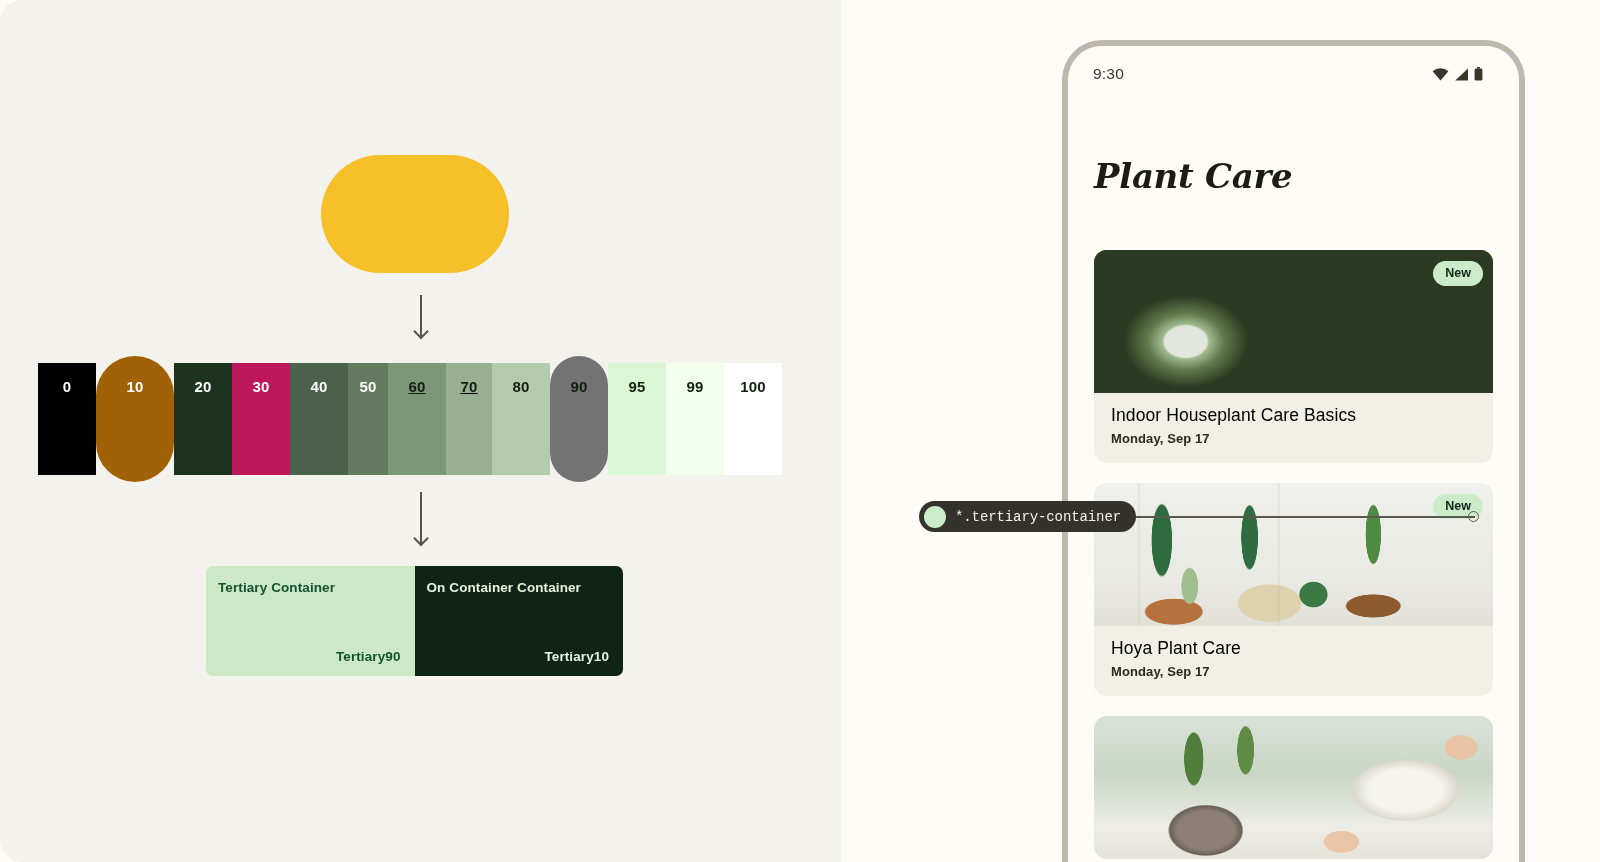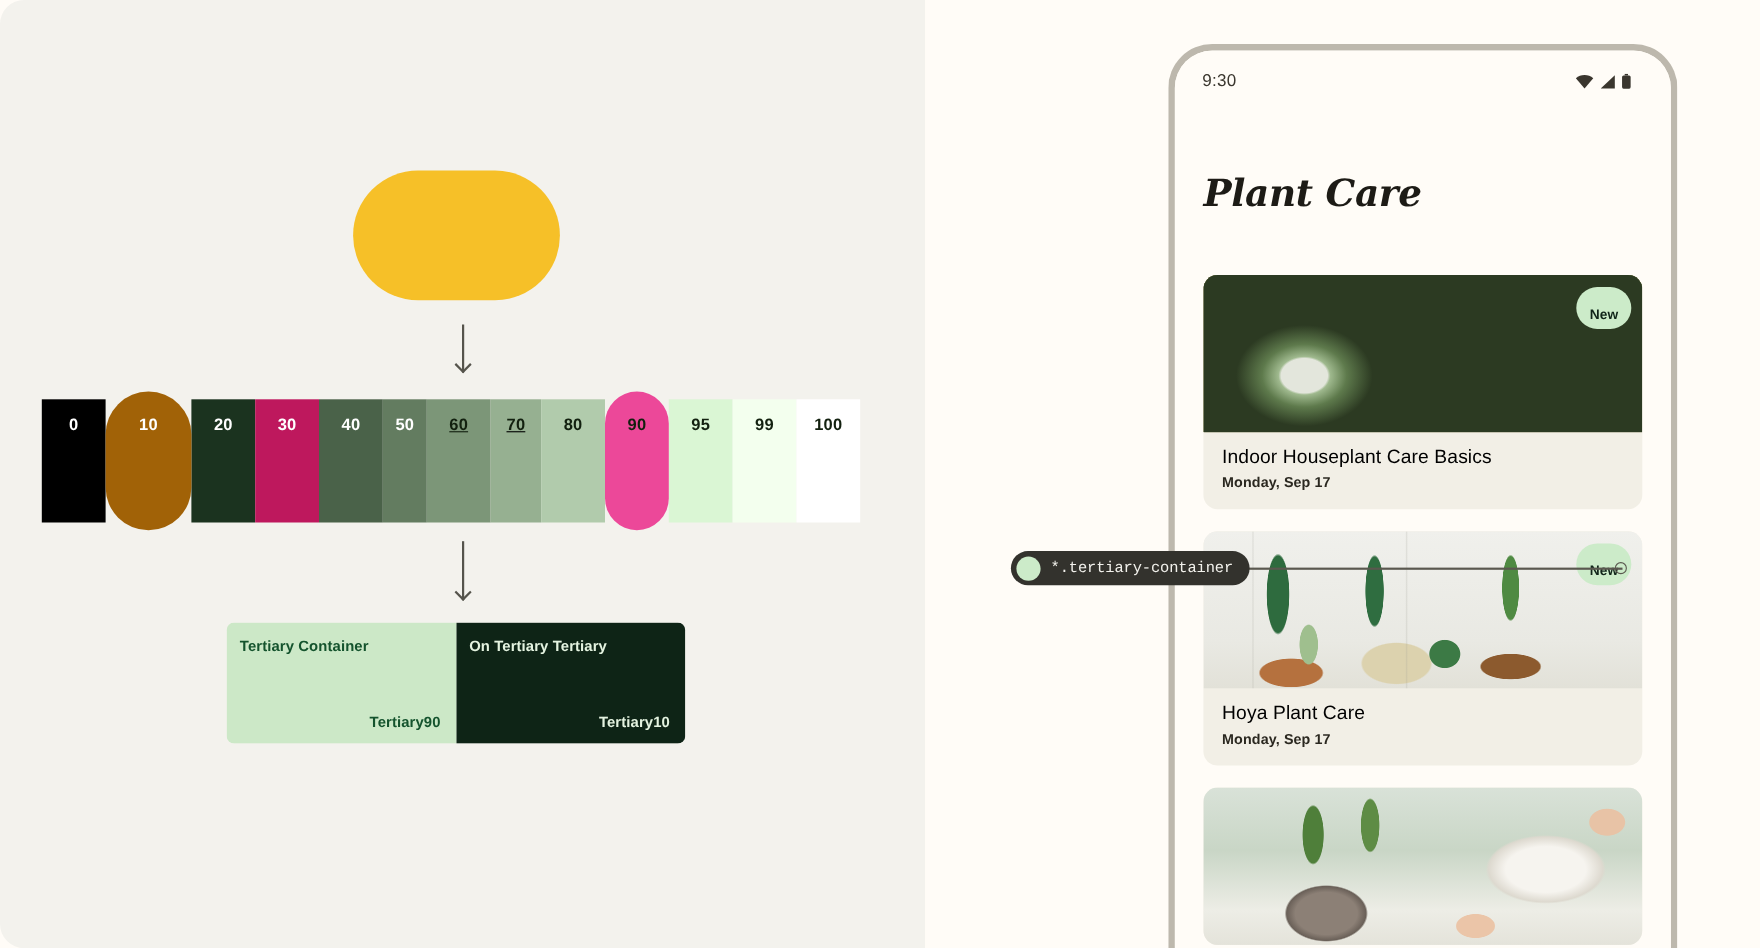--- a/index.html
+++ b/index.html
@@ -132,21 +132,21 @@
   }
   .card-body { padding: 12px 17px 17px 17px; }
   .card-title { font-size: 17.5px; color: #000000; letter-spacing: .1px; line-height: 1.2; }
   .card-date { font-size: 13px; font-weight: 700; color: #2B2820; margin-top: 5px; letter-spacing: .1px; }
 
   .badge {
     position: absolute; right: 10px; top: 11px;
     background: #CCEBC9; color: #11251A;
     font-size: 12.5px; font-weight: 700;
     border-radius: 999px;
-    padding: 18px 12px 6px 12px;
+    padding: 5px 12px 6px 12px;
     z-index: 5;
   }
 
   
   .photo { position: absolute; inset: 0; }
   .ph-a {
     background:
       radial-gradient(ellipse 62px 46px at 23% 64%, #E3E6DC 0 34%, #9FB98E 38%, #5E7A4C 62%, #2C3A22 100%),
       radial-gradient(ellipse 54px 42px at 49% 52%, #F1F2EB 0 30%, #B9CEA6 46%, #6E8F58 78%),
       radial-gradient(ellipse 46px 38px at 70% 44%, #EAE3D6 0 28%, #C2743F 52%, #8B5026 86%),
@@ -239,21 +239,21 @@
         </div>
         <div class="tone" style="width: 58px; background: rgb(124, 150, 120);">
           <span class="tone-label" style="color: rgb(18, 32, 15); text-decoration: underline;">60</span>
         </div>
         <div class="tone" style="width: 46px; background: rgb(150, 176, 145); text-decoration: underline;">
           <span class="tone-label" style="color: rgb(18, 32, 15);">70</span>
         </div>
         <div class="tone" style="width: 58px; background: rgb(177, 203, 172);">
           <span class="tone-label" style="color: rgb(18, 32, 15);">80</span>
         </div>
-        <div class="tone pill" style="width: 58px; background: #ec4899;">
+        <div class="tone pill" style="width: 58px; background: #737373;">
           <span class="tone-label" style="color: rgb(18, 32, 15);">90</span>
         </div>
         <div class="tone" style="width: 58px; background: rgb(218, 246, 212);">
           <span class="tone-label" style="color: rgb(18, 32, 15);">95</span>
         </div>
         <div class="tone" style="width: 58px; background: rgb(243, 255, 238);">
           <span class="tone-label" style="color: rgb(18, 32, 15);">99</span>
         </div>
         <div class="tone" style="width: 58px; background: rgb(255, 255, 255);">
           <span class="tone-label" style="color: rgb(18, 32, 15);">100</span>
@@ -264,21 +264,21 @@
       <div class="shaft"></div>
         <div class="head"></div>
     </div>
 
     <div class="tc-pair" id="tc-pair">
         <div class="tc-cell" style="background: rgb(204, 232, 199); color: #14532d;">
           <div class="tc-role">Tertiary Container</div>
           <div class="tc-tone">Tertiary90</div>
         </div>
         <div class="tc-cell" style="background: rgb(14, 36, 22); color: rgb(228, 243, 224);">
-          <div class="tc-role">On Tertiary Tertiary</div>
+          <div class="tc-role">On Container Container</div>
           <div class="tc-tone">Tertiary10</div>
         </div>
       </div>
   </div>
 
   <div class="right-panel"></div>
 
   <div class="phone">
     <div class="phone-inner">
 

